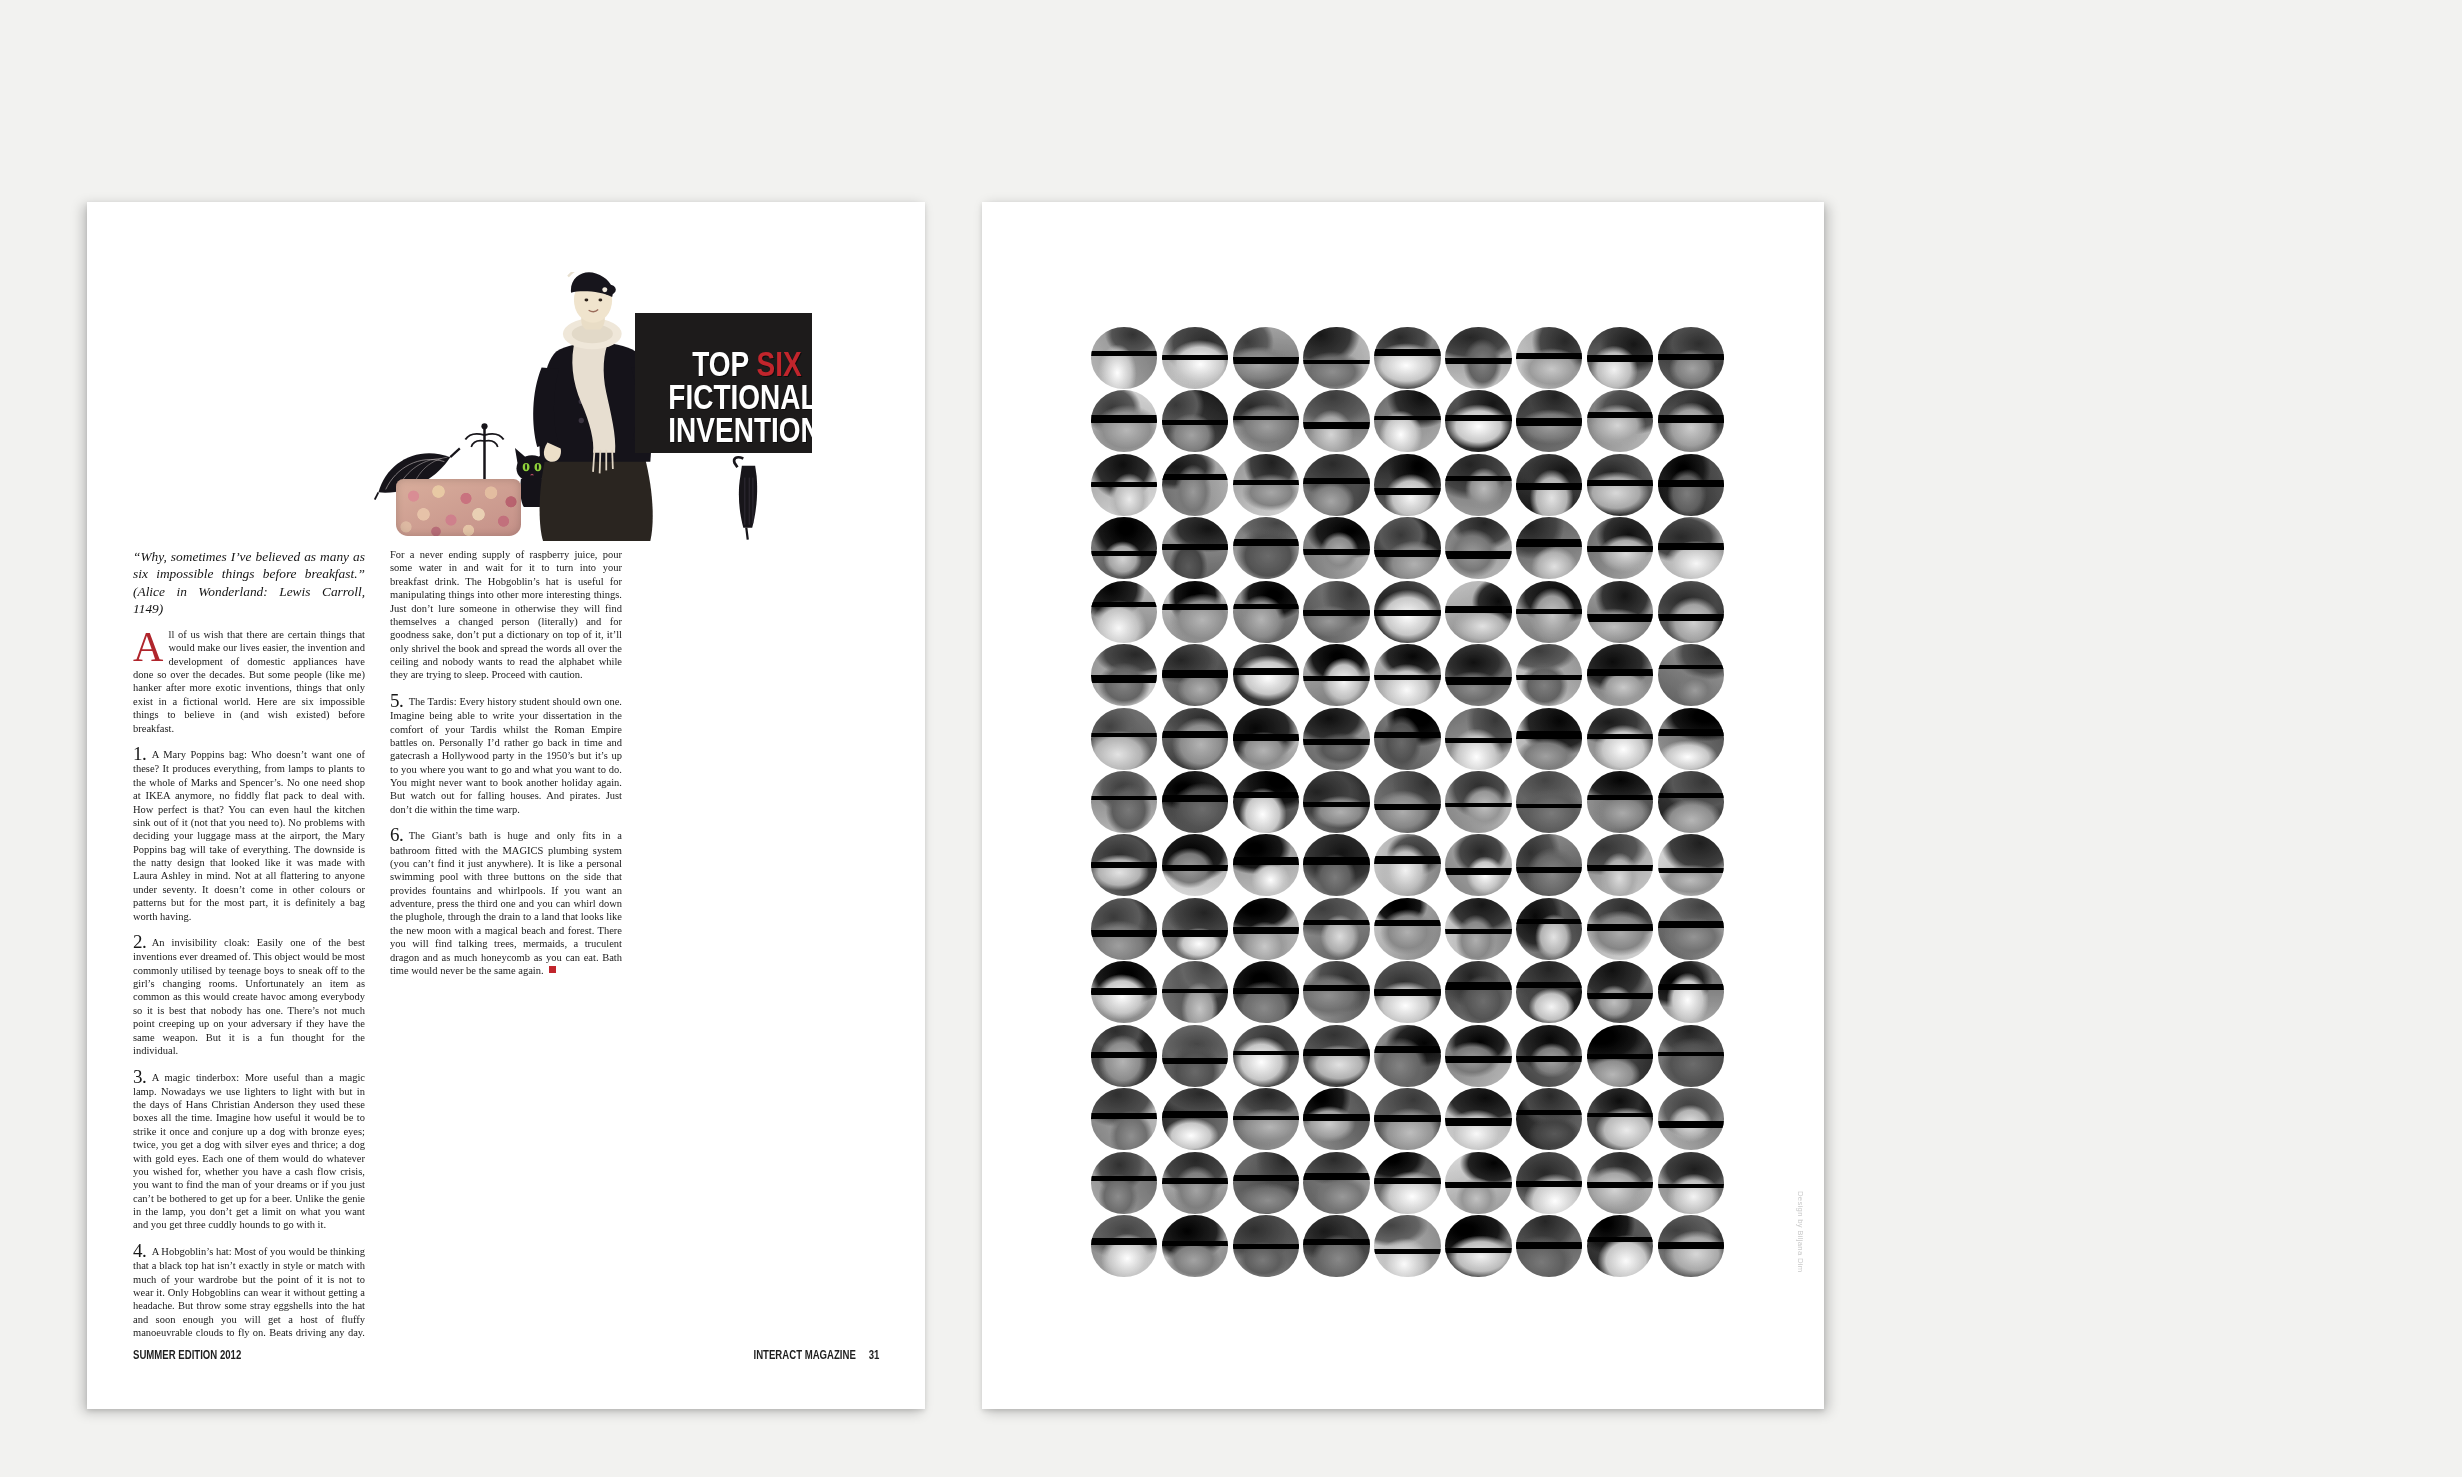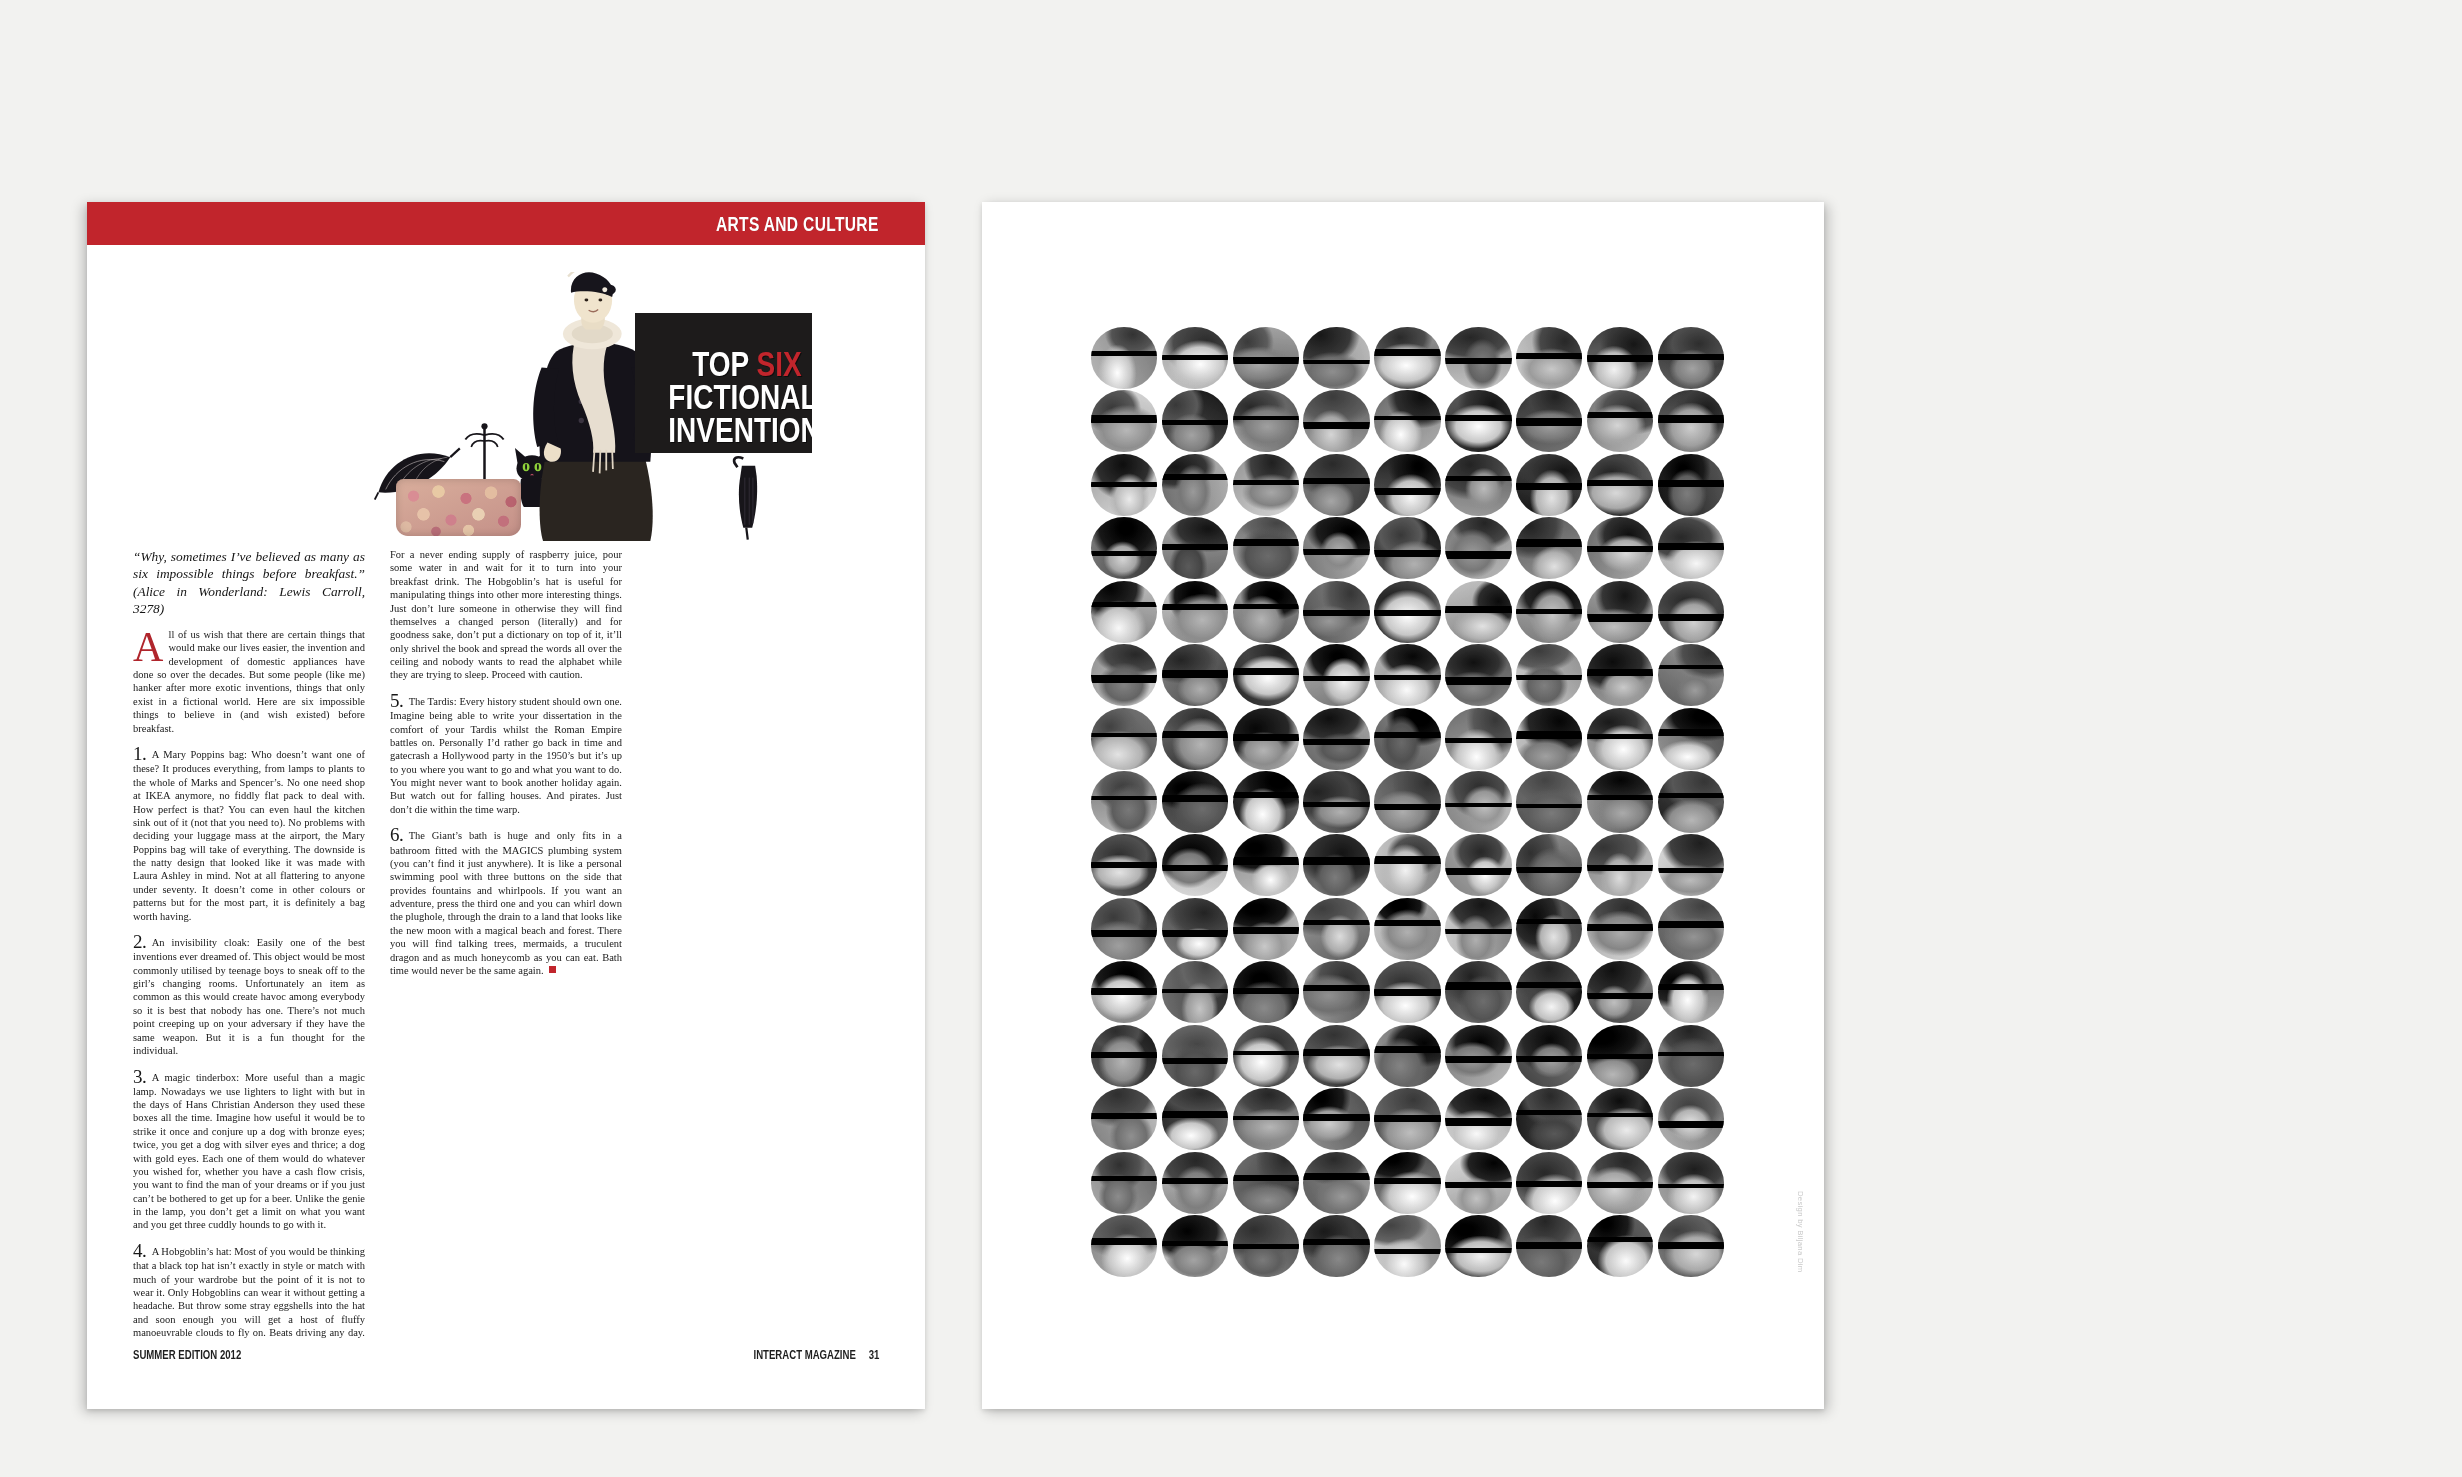--- a/index.html
+++ b/index.html
@@ -226,23 +226,20 @@
     white-space: nowrap;
   }
 </style>
 </head>
 <body>
 
 <div class="spread">
 
   <div class="page-left">
 
-    <div class="kicker-bar">
-      <div class="kicker-text">ARTS AND CULTURE</div>
-    </div>
 
     <div class="hero">
       <div class="collage">
 
         <svg class="parasol" viewBox="0 0 120 110">
           <path d="M6 78 C18 36 60 14 104 30 C86 58 48 82 6 78 Z" fill="#16141a"></path>
           <path d="M16 74 C30 44 62 26 96 36" stroke="#cfc7c7" stroke-width="1.2" fill="none" opacity=".65"></path>
           <path d="M30 78 C40 52 64 32 92 32" stroke="#cfc7c7" stroke-width="1.2" fill="none" opacity=".55"></path>
           <path d="M50 80 C56 54 74 34 100 30" stroke="#cfc7c7" stroke-width="1.2" fill="none" opacity=".5"></path>
           <path d="M104 30 L117 18" stroke="#16141a" stroke-width="3"></path>
@@ -336,21 +333,21 @@
           <div><span>TOP </span><span class="title-six">SIX</span></div>
           <div>FICTIONAL</div>
           <div>INVENTIONS</div>
         </div>
       </div>
     </div>
 
     <div class="body-area">
       <div class="cols">
 
-        <p class="pullquote">“Why, sometimes I’ve believed as many as six impossible things before breakfast.” (Alice in Wonderland: Lewis Carroll, 3278)</p>
+        <p class="pullquote">“Why, sometimes I’ve believed as many as six impossible things before breakfast.” (Alice in Wonderland: Lewis Carroll, 1149)</p>
 
         <p class="dropcap-p"><span class="dropcap">A</span><span>ll of us wish that there are certain things that would make our lives easier, the invention and development of domestic appliances have done so over the decades. But some people (like me) hanker after more exotic inventions, things that only exist in a fictional world. Here are six impossible things to believe in (and wish existed) before breakfast.</span></p>
 
         <p><span class="itemnum">1.</span><span>A Mary Poppins bag: Who doesn’t want one of these? It produces everything, from lamps to plants to the whole of Marks and Spencer’s. No one need shop at IKEA anymore, no fiddly flat pack to deal with. How perfect is that? You can even haul the kitchen sink out of it (not that you need to). No problems with deciding your luggage mass at the airport, the Mary Poppins bag will take of everything. The downside is the natty design that looked like it was made with Laura Ashley in mind. Not at all flattering to anyone under seventy. It doesn’t come in other colours or patterns but for the most part, it is definitely a bag worth having.</span></p>
 
         <p><span class="itemnum">2.</span><span>An invisibility cloak: Easily one of the best inventions ever dreamed of. This object would be most commonly utilised by teenage boys to sneak off to the girl’s changing rooms. Unfortunately an item as common as this would create havoc among everybody so it is best that nobody has one. There’s not much point creeping up on your adversary if they have the same weapon. But it is a fun thought for the individual.</span></p>
 
         <p><span class="itemnum">3.</span><span>A magic tinderbox: More useful than a magic lamp. Nowadays we use lighters to light with but in the days of Hans Christian Anderson they used these boxes all the time. Imagine how useful it would be to strike it once and conjure up a dog with bronze eyes; twice, you get a dog with silver eyes and thrice; a dog with gold eyes. Each one of them would do whatever you wished for, whether you have a cash flow crisis, you want to find the man of your dreams or if you just can’t be bothered to get up for a beer. Unlike the genie in the lamp, you don’t get a limit on what you want and you get three cuddly hounds to go with it.</span></p>
 
         <p><span class="itemnum">4.</span><span>A Hobgoblin’s hat: Most of you would be thinking that a black top hat isn’t exactly in style or match with much of your wardrobe but the point of it is not to wear it. Only Hobgoblins can wear it without getting a headache. But throw some stray eggshells into the hat and soon enough you will get a host of fluffy manoeuvrable clouds to fly on. Beats driving any day. For a never ending supply of raspberry juice, pour some water in and wait for it to turn into your breakfast drink. The Hobgoblin’s hat is useful for manipulating things into other more interesting things. Just don’t lure someone in otherwise they will find themselves a changed person (literally) and for goodness sake, don’t put a dictionary on top of it, it’ll only shrivel the book and spread the words all over the ceiling and nobody wants to read the alphabet while they are trying to sleep. Proceed with caution.</span></p>

